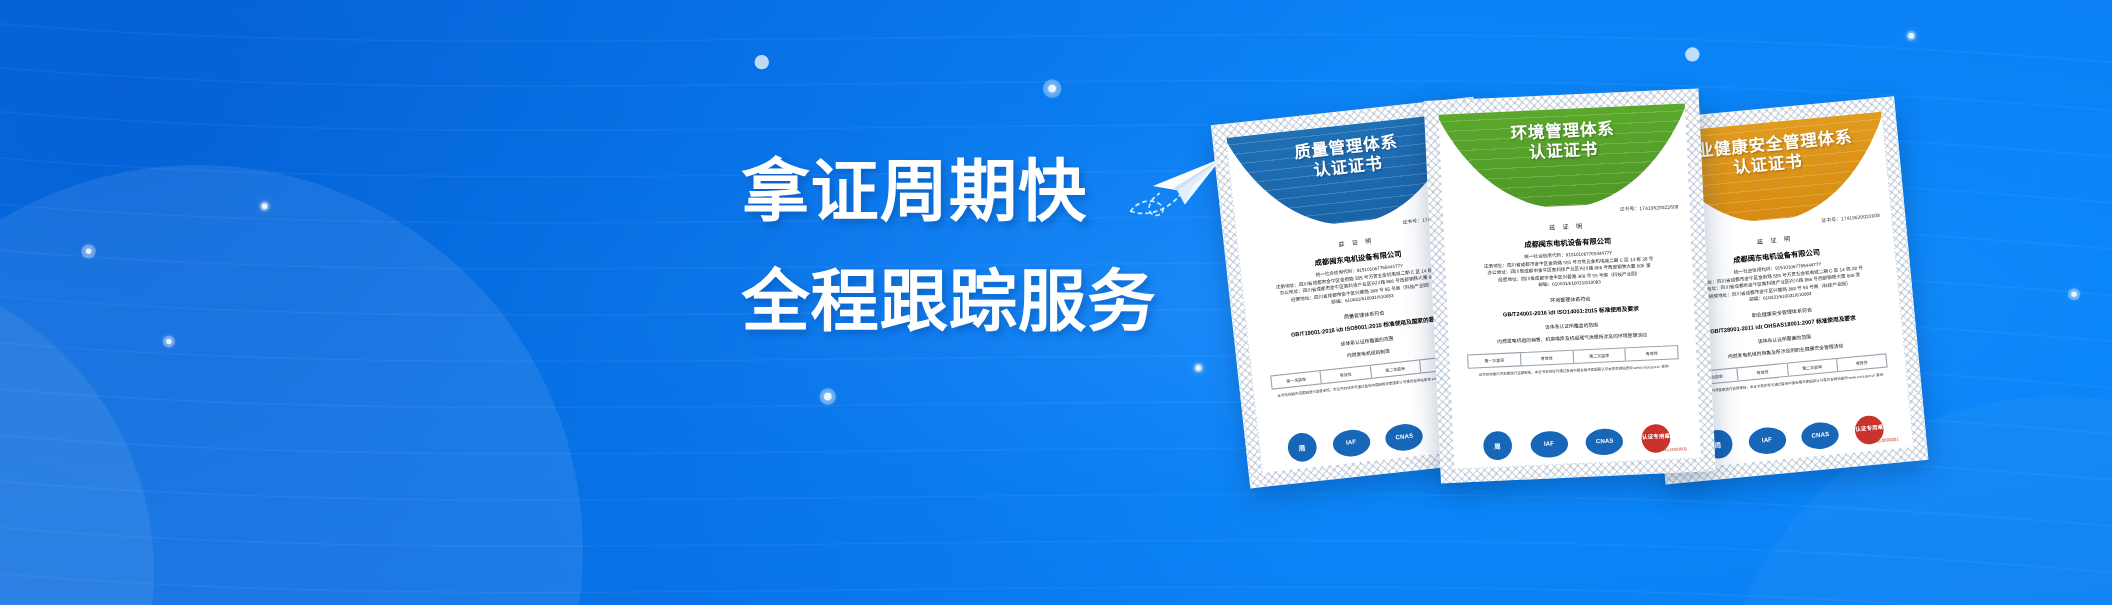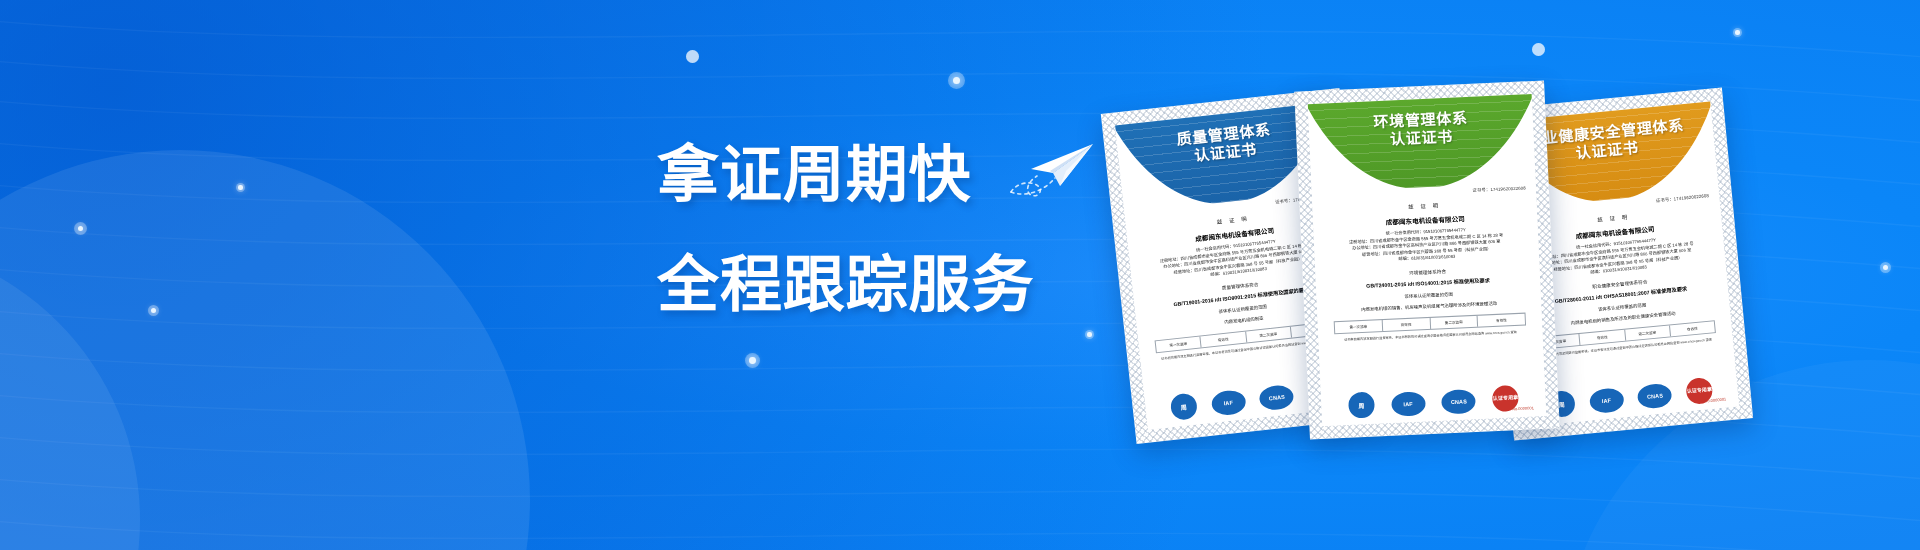--- a/index.html
+++ b/index.html
@@ -32,27 +32,27 @@
   
   .dot{position:absolute;border-radius:50%;pointer-events:none;
        background:rgba(255,255,255,.30);display:flex;align-items:center;justify-content:center;}
   .dot::after{content:"";display:block;border-radius:50%;background:#eaf6ff;
        width:46%;height:46%;box-shadow:0 0 6px rgba(255,255,255,.85);}
   .dot.plain{background:rgba(255,255,255,.42);}
   .dot.plain::after{width:100%;height:100%;background:rgba(255,255,255,.55);box-shadow:none;}
 
   
   .headline{
-    position:absolute;left:657px;top:136px;z-index:6;
+    position:absolute;left:674px;top:136px;z-index:6;
     color:#fff;font-weight:700;letter-spacing:.055em;
     text-shadow:3px 4px 7px rgba(0,52,120,.33);
     user-select:none;
   }
   .line{display:flex;align-items:center;height:78px;font-size:62px;line-height:78px;white-space:nowrap;}
-  .line.second{margin-top:32px;}
+  .line.second{margin-top:22px;}
   .plane{position:relative;width:110px;height:70px;margin-left:22px;flex:0 0 auto;}
   .plane svg{position:absolute;left:0;top:0;overflow:visible;}
 
   
   .certs{position:absolute;left:1118px;top:58px;width:802px;height:440px;z-index:5;}
   .cert{
     position:absolute;background:#fff;
     box-shadow:0 10px 26px rgba(0,40,95,.30);
     overflow:hidden;
   }

